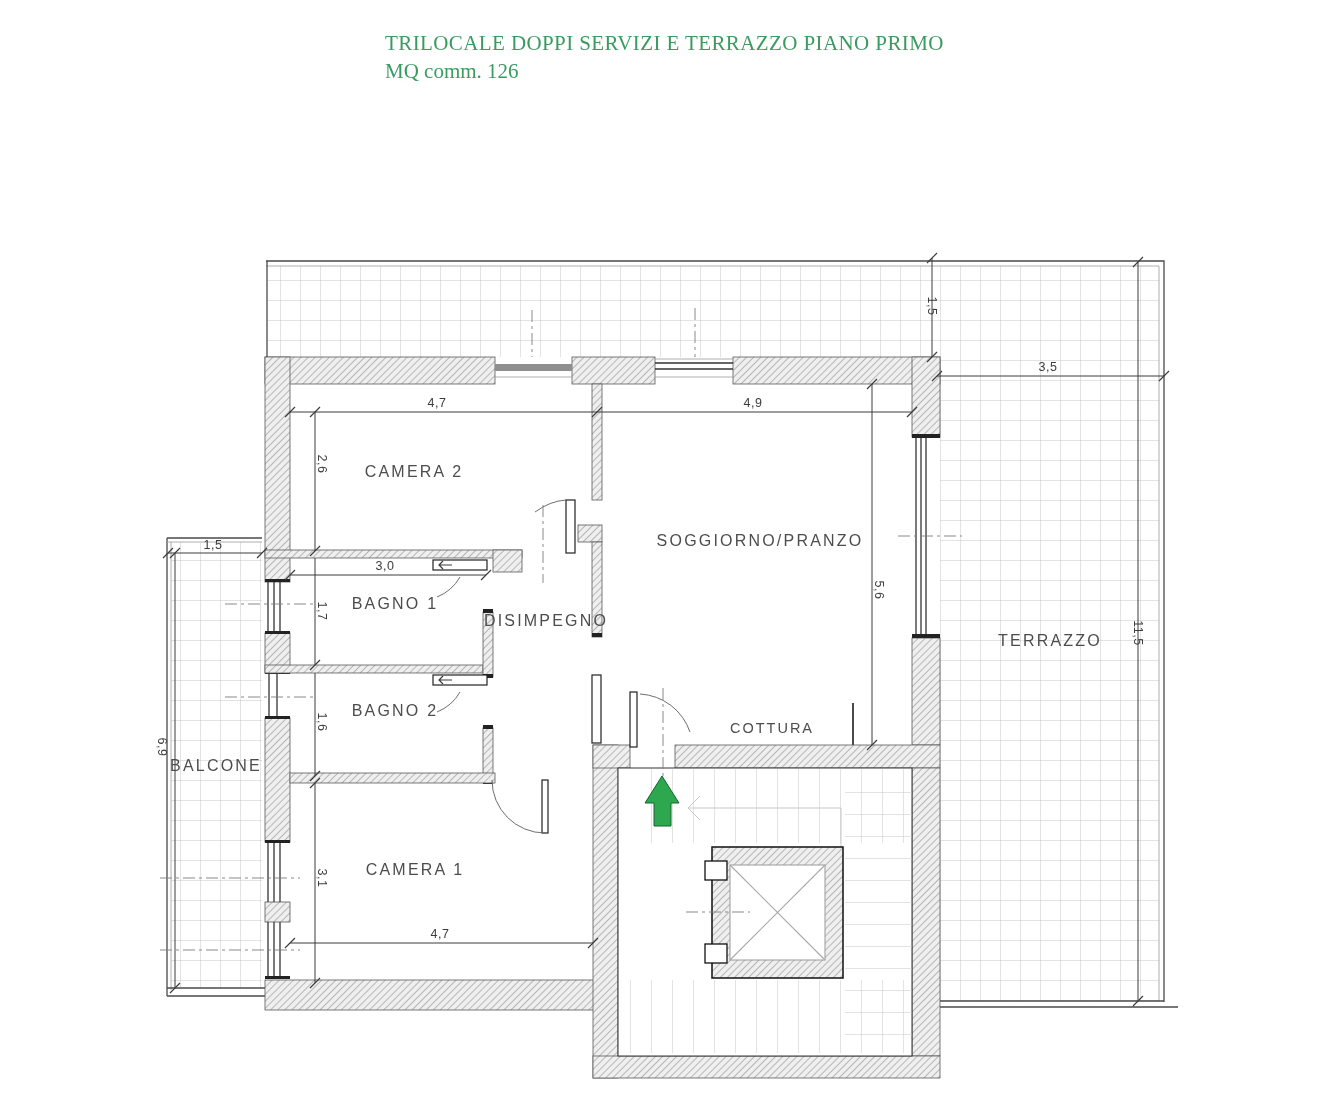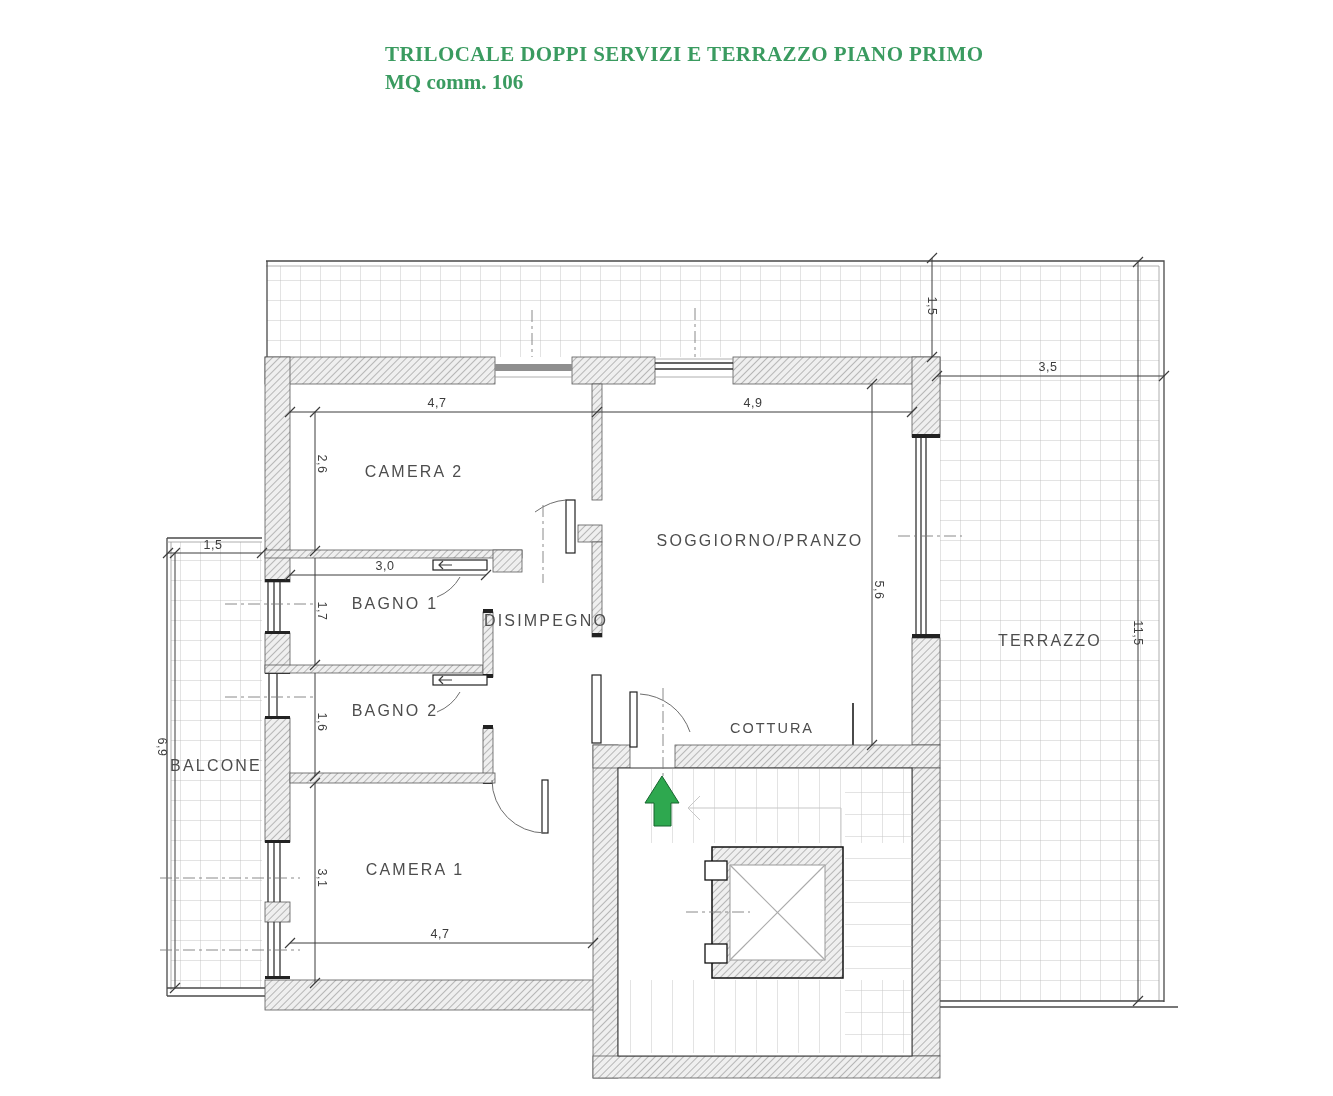--- a/index.html
+++ b/index.html
@@ -1,19 +1,19 @@
 <!DOCTYPE html>
 <html style="--header-green: #3a9b60; --arrow-green: #2ea84f; --hatch-gray: #9d9d9d; --tile-gray: #b9b9b9; --label-gray: #4d4d4d; --dim-gray: #3c3c3c; --stair-gray: #c7c7c7;"><head>
 <meta charset="utf-8">
 <style>
   html,body{margin:0;padding:0;background:#fff;}
   .page{position:relative;width:1333px;height:1096px;background:#fff;overflow:hidden;
         font-family:"Liberation Sans",sans-serif;}
-  .header{position:absolute;left:385px;top:40px;line-height:28px;
-          font-family:"Liberation Serif",serif;font-size:21px;color:var(--header-green,#3a9b60);font-weight:bold;}
+  .header{position:absolute;left:385px;top:29px;line-height:28px;
+          font-family:"Liberation Serif",serif;font-size:21px;color:var(--header-green,#3a9b60);}
   .header .t{letter-spacing:.4px;}
   svg text{font-family:"Liberation Sans",sans-serif;}
   .rlabel{font-size:16px;letter-spacing:2.2px;fill:var(--label-gray,#4d4d4d);}
   .rlabel-sm{font-size:14.5px;letter-spacing:2px;fill:var(--label-gray,#4d4d4d);}
   .dimtxt{font-size:12.5px;letter-spacing:.5px;fill:var(--dim-gray,#3c3c3c);}
   .dimline{stroke:var(--dim-gray,#3c3c3c);stroke-width:1;fill:none;}
   .tick{stroke:var(--dim-gray,#3c3c3c);stroke-width:1.2;fill:none;}
   .wall{fill:url(#hatch);stroke:#5a5a5a;stroke-width:.8;}
   .cap{fill:#222;stroke:none;}
   .winline{stroke:#333;stroke-width:1.3;fill:none;}
@@ -24,21 +24,21 @@
   .stairln{stroke:var(--stair-gray,#c7c7c7);stroke-width:1;fill:none;}
   .tborder{stroke:#4a4a4a;stroke-width:1.3;fill:none;}
 </style>
 </head>
 <body>
 
 <div class="page">
 
   <div class="header">
     <div class="t">TRILOCALE DOPPI SERVIZI E TERRAZZO PIANO PRIMO</div>
-    <div>MQ comm. 106</div>
+    <div>MQ comm. 126</div>
   </div>
 
   <svg width="1333" height="1096" viewBox="0 0 1333 1096">
     <defs>
       <pattern id="hatch" width="5" height="5" patternUnits="userSpaceOnUse" patternTransform="rotate(-45)">
         <rect width="5" height="5" fill="#efefef"></rect>
         <line x1="0" y1="0" x2="5" y2="0" stroke="var(--hatch-gray,#9d9d9d)" stroke-width="1.4"></line>
       </pattern>
       <pattern id="tile" width="20" height="20" patternUnits="userSpaceOnUse">
         <path d="M20 0 H0 V20" fill="none" stroke="var(--tile-gray,#b9b9b9)" stroke-width=".8"></path>

